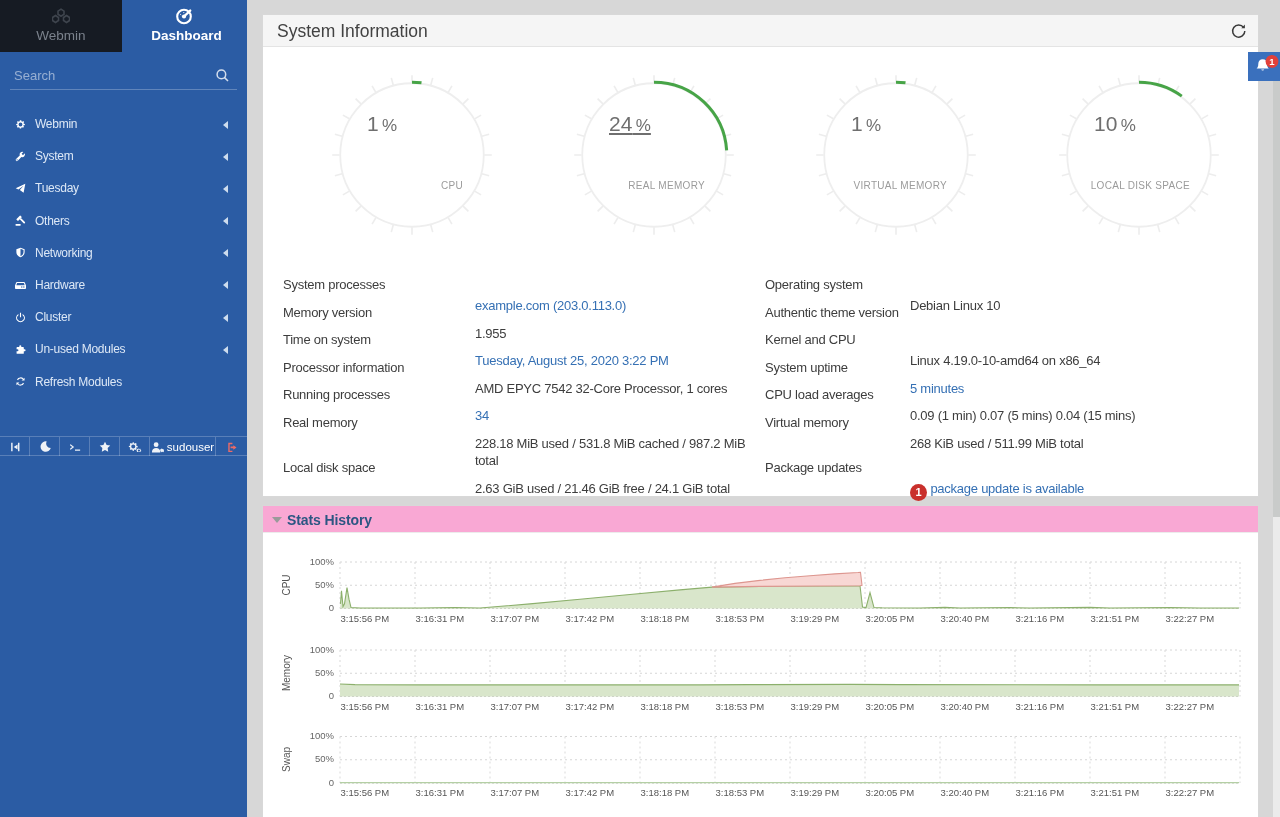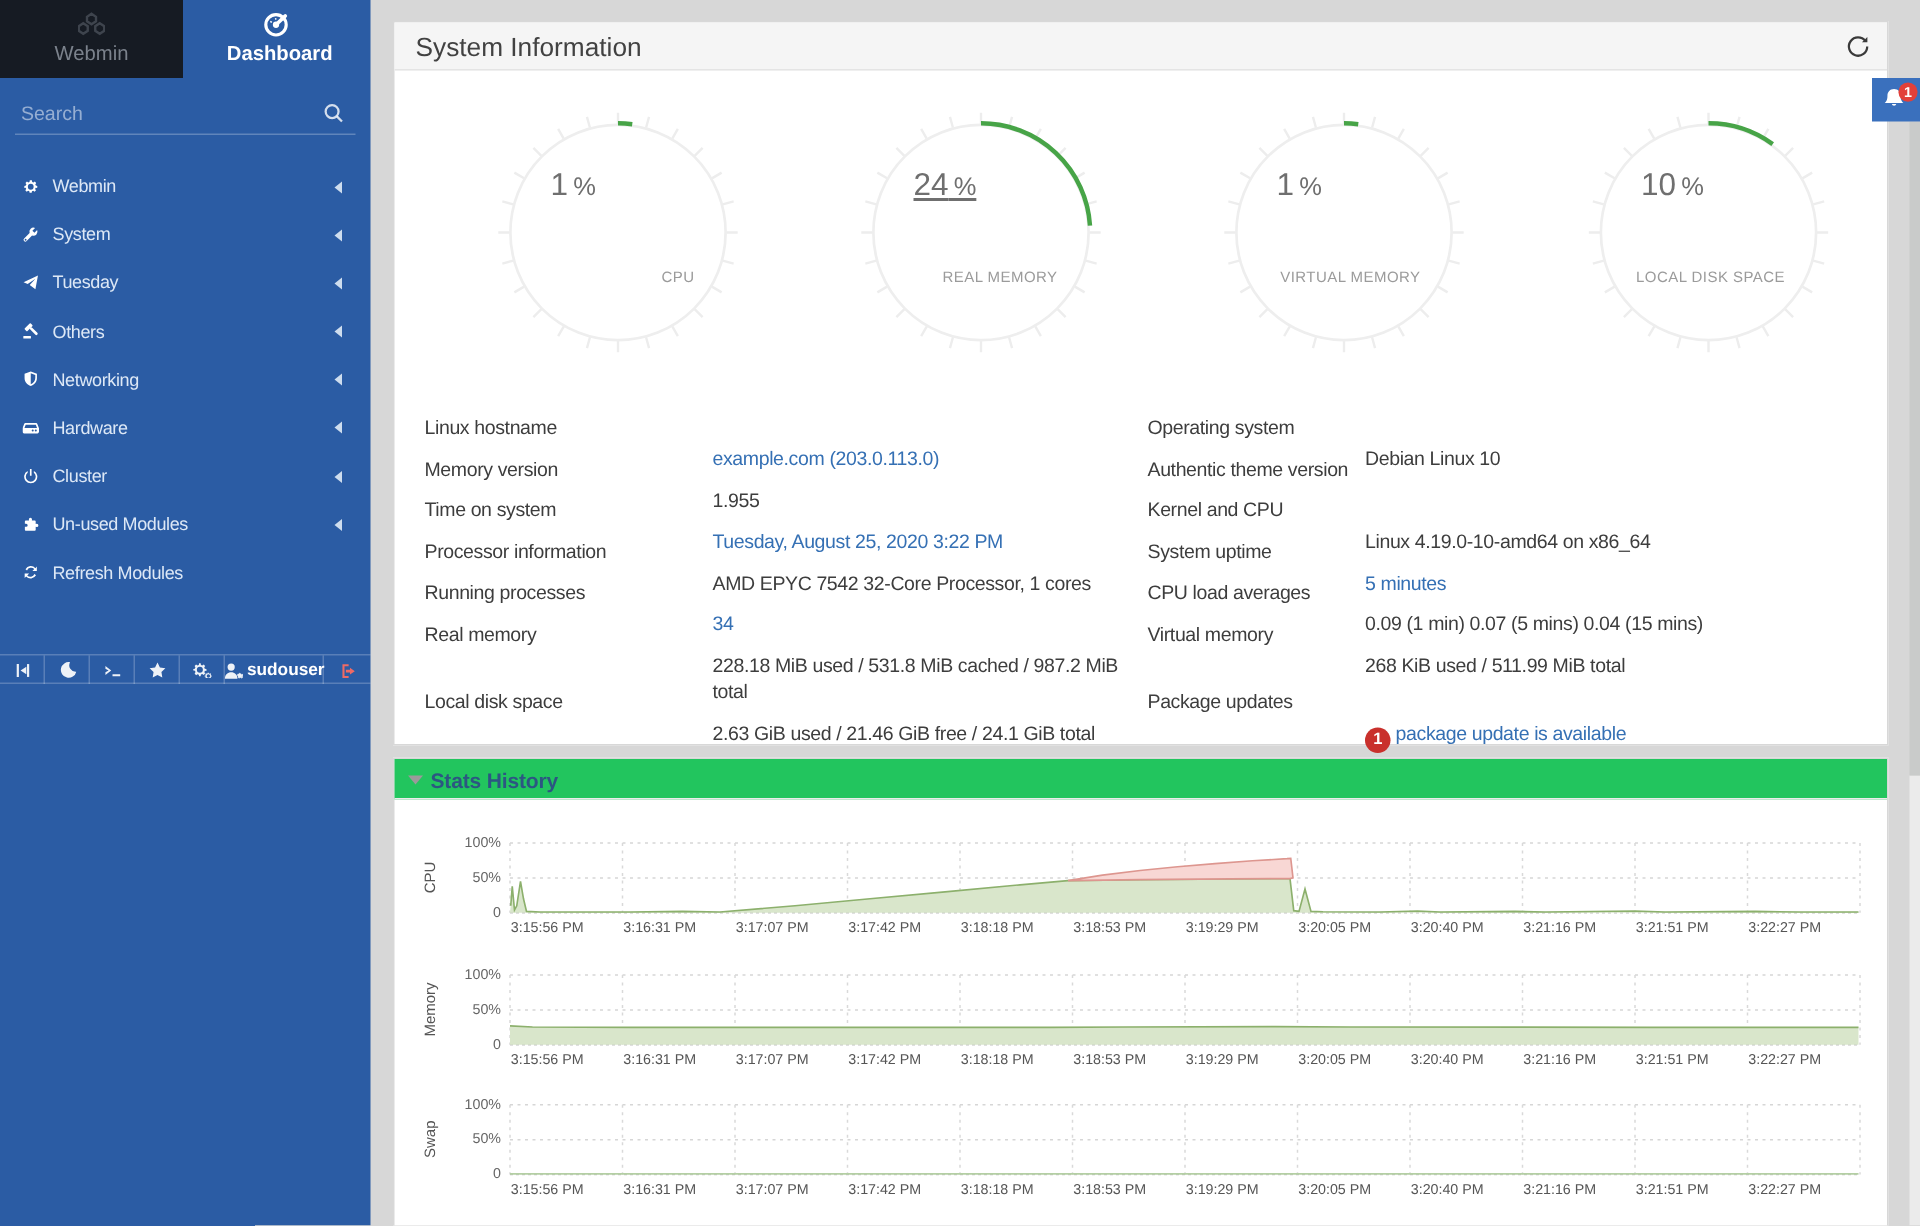--- a/index.html
+++ b/index.html
@@ -11,32 +11,32 @@
 #tabd .tt { color:#fff; font-size:13.5px; font-weight:bold; margin-top:4px; text-indent:4px; }
 .tico { margin-top:7px; height:17px; }
 #search { position:absolute; left:10px; top:62px; width:227px; height:28px; border-bottom:1px solid rgba(255,255,255,0.25); }
 #search .ph { position:absolute; left:4px; top:6px; font-size:13px; color:rgba(255,255,255,0.5); }
 #search svg { position:absolute; right:8px; top:7px; }
 #menu { position:absolute; left:0; top:108px; width:247px; }
 .mi { position:relative; height:32.2px; padding-left:15px; display:flex; align-items:center; }
 .mic { width:20px; display:inline-flex; }
 .mt { color:#dde8f6; font-size:12px; letter-spacing:-0.25px; }
 .caret { position:absolute; right:19px; top:12.5px; width:0; height:0; border-top:4px solid transparent; border-bottom:4px solid transparent; border-right:5px solid rgba(235,243,252,0.85); }
-#bbar { position:absolute; left:0; top:436px; width:247px; height:20px; border-top:1px solid rgba(255,255,255,0.22); border-bottom:1px solid rgba(255,255,255,0.22);font-weight:bold; }
+#bbar { position:absolute; left:0; top:436px; width:247px; height:20px; border-top:1px solid rgba(255,255,255,0.22); border-bottom:1px solid rgba(255,255,255,0.22); }
 .bb { position:absolute; top:0; height:19px; border-right:1px solid rgba(255,255,255,0.22); display:flex; align-items:center; justify-content:center; white-space:nowrap; }
 .bb svg { opacity:.92; flex:none; }
 .bb .un { color:#fff; font-size:11.5px; margin-left:3px; }
 .panel { position:absolute; background:#fff; border:1px solid #d8d8d8; }
 #p1h { position:absolute; left:0; top:0; right:0; height:32px; background:#f5f5f5; border-bottom:1px solid #e4e4e4; }
 #p1h .t { position:absolute; left:14px; top:5.5px; font-size:17.5px; color:#424242; }
 .lab { position:absolute; font-size:13px; letter-spacing:-0.25px; color:#3d3d3d; }
 .val { position:absolute; font-size:13px; letter-spacing:-0.25px; color:#3d3d3d; line-height:17.5px;margin-top:20px; }
 .badge { display:inline-block; background:#c9302c; color:#fff; font-size:11px; font-weight:bold; width:17px; height:17px; line-height:17px; border-radius:50%; text-align:center; vertical-align:-3px; letter-spacing:0; }
 .ibtn { display:inline-block; border:1px solid #ccc; background:#fbfbfb; border-radius:2px; width:25px; height:16px; line-height:14px; text-align:center; vertical-align:1px; margin-left:6px; }
-#p2h { position:absolute; left:263px; top:506px; width:995px; height:27px; background:#22c55e; border-bottom:1px solid #ececec; }
+#p2h { position:absolute; left:263px; top:506px; width:995px; height:27px; background:#f9a8d4; border-bottom:1px solid #ececec; }
 #p2h .t { position:absolute; left:24px; top:6px; font-size:14px; font-weight:bold; letter-spacing:-0.1px; color:#2c5682; }
 #p2h .tri { position:absolute; left:9px; top:11px; width:0; height:0; border-left:5px solid transparent; border-right:5px solid transparent; border-top:6.5px solid #9a9a9a; }
 #bell { position:absolute; left:1248px; top:52px; width:32px; height:29px; background:#3a70bd; }
 </style></head>
 <body>
 <div id="app">
 
 <div id="side">
   <div id="tabw">
         <div class="tico"><svg width="18" height="17" viewBox="0 0 18 17">
@@ -220,21 +220,21 @@
 </svg>
 <div style="position:absolute;left:851px;top:112px;font-size:21px;line-height:23px;color:#6f6f6f;">1<span style="font-size:17px;"> %</span></div>
 <div style="position:absolute;left:776px;top:180px;width:171px;text-align:right;font-size:10px;letter-spacing:.3px;color:#9b9b9b;">VIRTUAL MEMORY</div>
 <svg style="position:absolute;left:1053px;top:69px" width="172" height="172" viewBox="0 0 172 172">
 <path d="M86.0 13.7L86.0 6.2M104.7 16.2L106.7 8.9M122.2 23.4L125.9 16.9M137.1 34.9L142.4 29.6M148.6 49.9L155.1 46.1M155.8 67.3L163.1 65.3M158.3 86.0L165.8 86.0M155.8 104.7L163.1 106.7M148.6 122.1L155.1 125.9M137.1 137.1L142.4 142.4M122.2 148.6L125.9 155.1M104.7 155.8L106.7 163.1M86.0 158.3L86.0 165.8M67.3 155.8L65.3 163.1M49.9 148.6L46.1 155.1M34.9 137.1L29.6 142.4M23.4 122.1L16.9 125.9M16.2 104.7L8.9 106.7M13.7 86.0L6.2 86.0M16.2 67.3L8.9 65.3M23.4 49.8L16.9 46.1M34.9 34.9L29.6 29.6M49.8 23.4L46.1 16.9M67.3 16.2L65.3 8.9" stroke="#ededed" stroke-width="1.6" fill="none"></path>
 <circle cx="86" cy="86" r="71.75" fill="none" stroke="#eeeeee" stroke-width="1.8"></circle>
 <path d="M86.00 13.20A72.8 72.8 0 0 1 128.79 27.10" fill="none" stroke="#47a447" stroke-width="3"></path>
 </svg>
 <div style="position:absolute;left:1094px;top:112px;font-size:21px;line-height:23px;color:#6f6f6f;">10<span style="font-size:17px;"> %</span></div>
 <div style="position:absolute;left:1019px;top:180px;width:171px;text-align:right;font-size:10px;letter-spacing:.3px;color:#9b9b9b;">LOCAL DISK SPACE</div>
-<div class="lab" style="left:283px;top:277px">Linux hostname</div>
+<div class="lab" style="left:283px;top:277px">System processes</div>
 <div class="val" style="left:475px;top:277px;width:310px"><a>example.com (203.0.113.0)</a></div>
 <div class="lab" style="left:283px;top:304.5px">Memory version</div>
 <div class="val" style="left:475px;top:304.5px;width:310px">1.955</div>
 <div class="lab" style="left:283px;top:332px">Time on system</div>
 <div class="val" style="left:475px;top:332px;width:310px"><a>Tuesday, August 25, 2020 3:22 PM</a></div>
 <div class="lab" style="left:283px;top:359.5px">Processor information</div>
 <div class="val" style="left:475px;top:359.5px;width:310px">AMD EPYC 7542 32-Core Processor, 1 cores</div>
 <div class="lab" style="left:283px;top:387px">Running processes</div>
 <div class="val" style="left:475px;top:387px;width:310px"><a>34</a></div>
 <div class="lab" style="left:283px;top:414.5px">Real memory</div>

